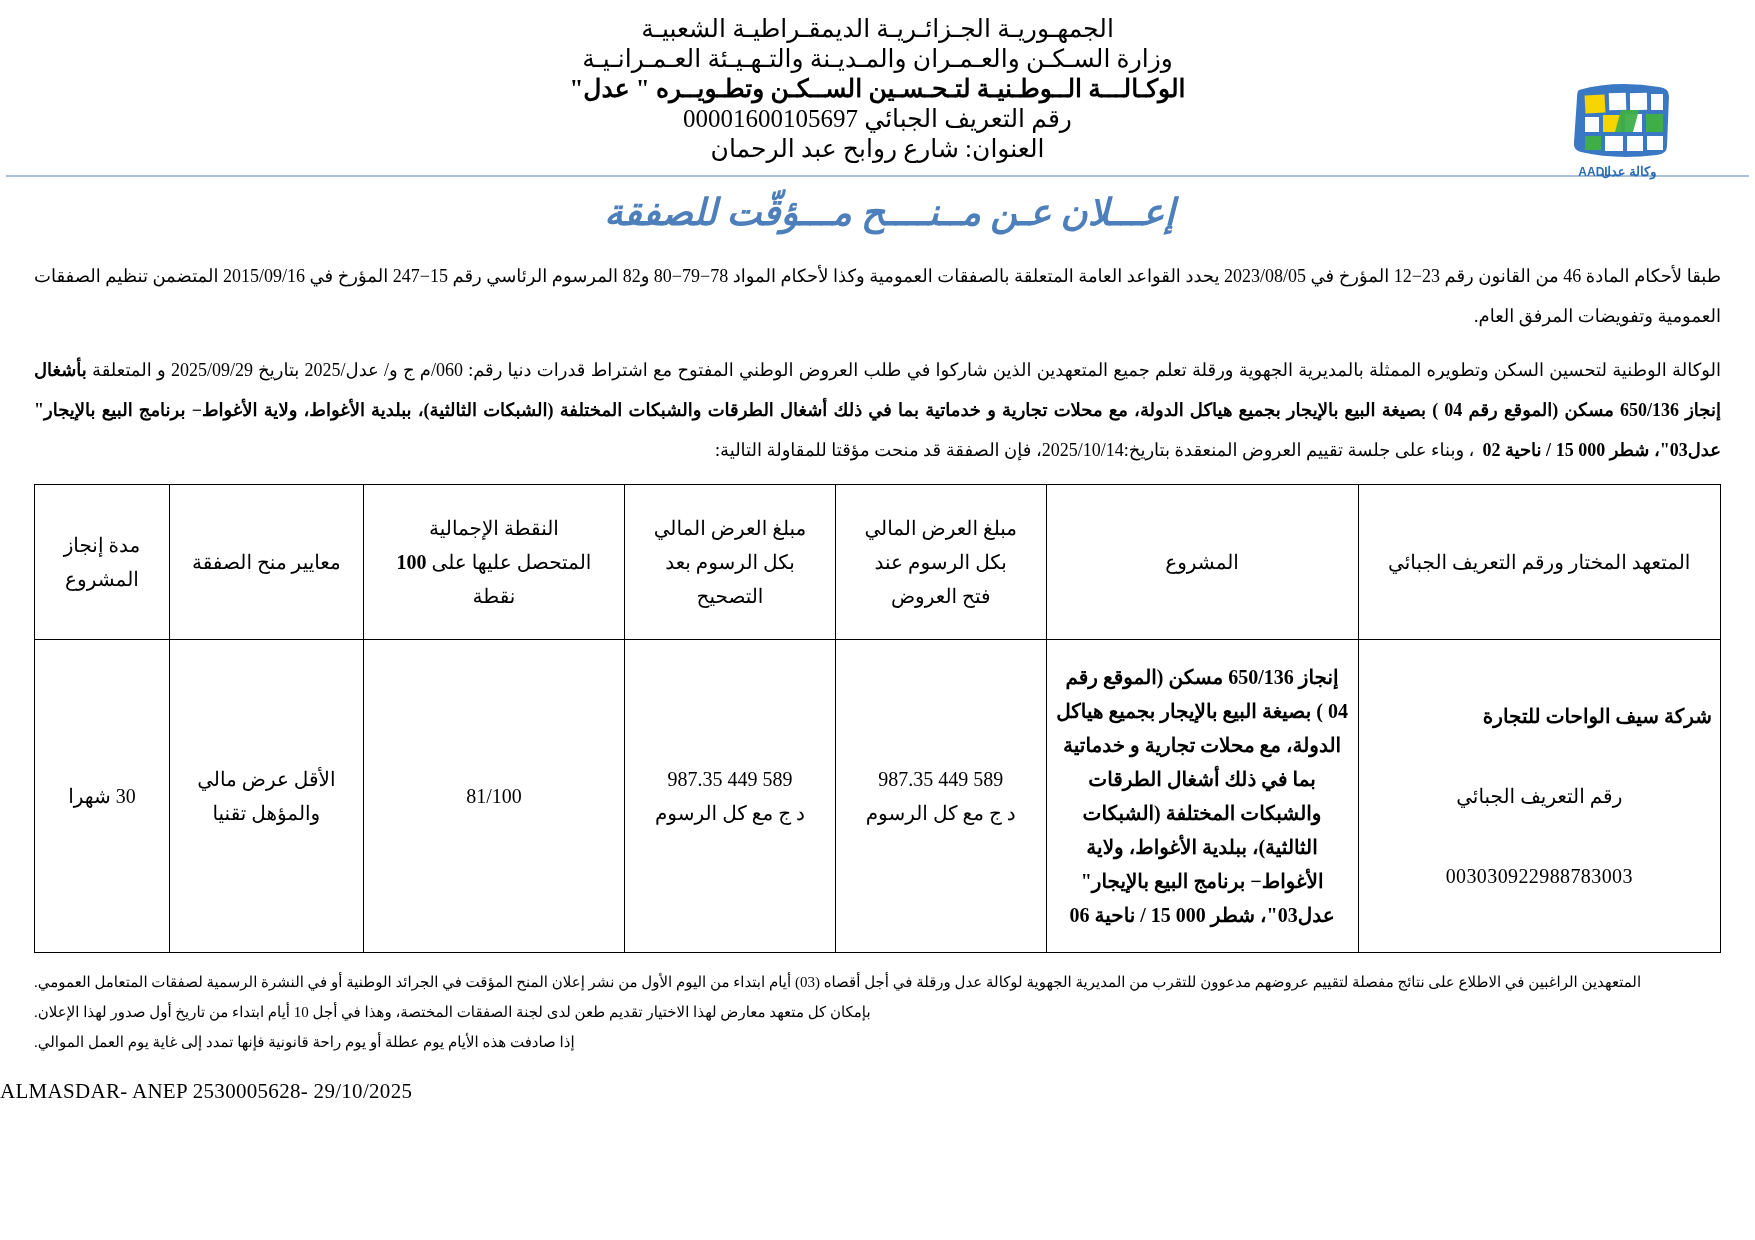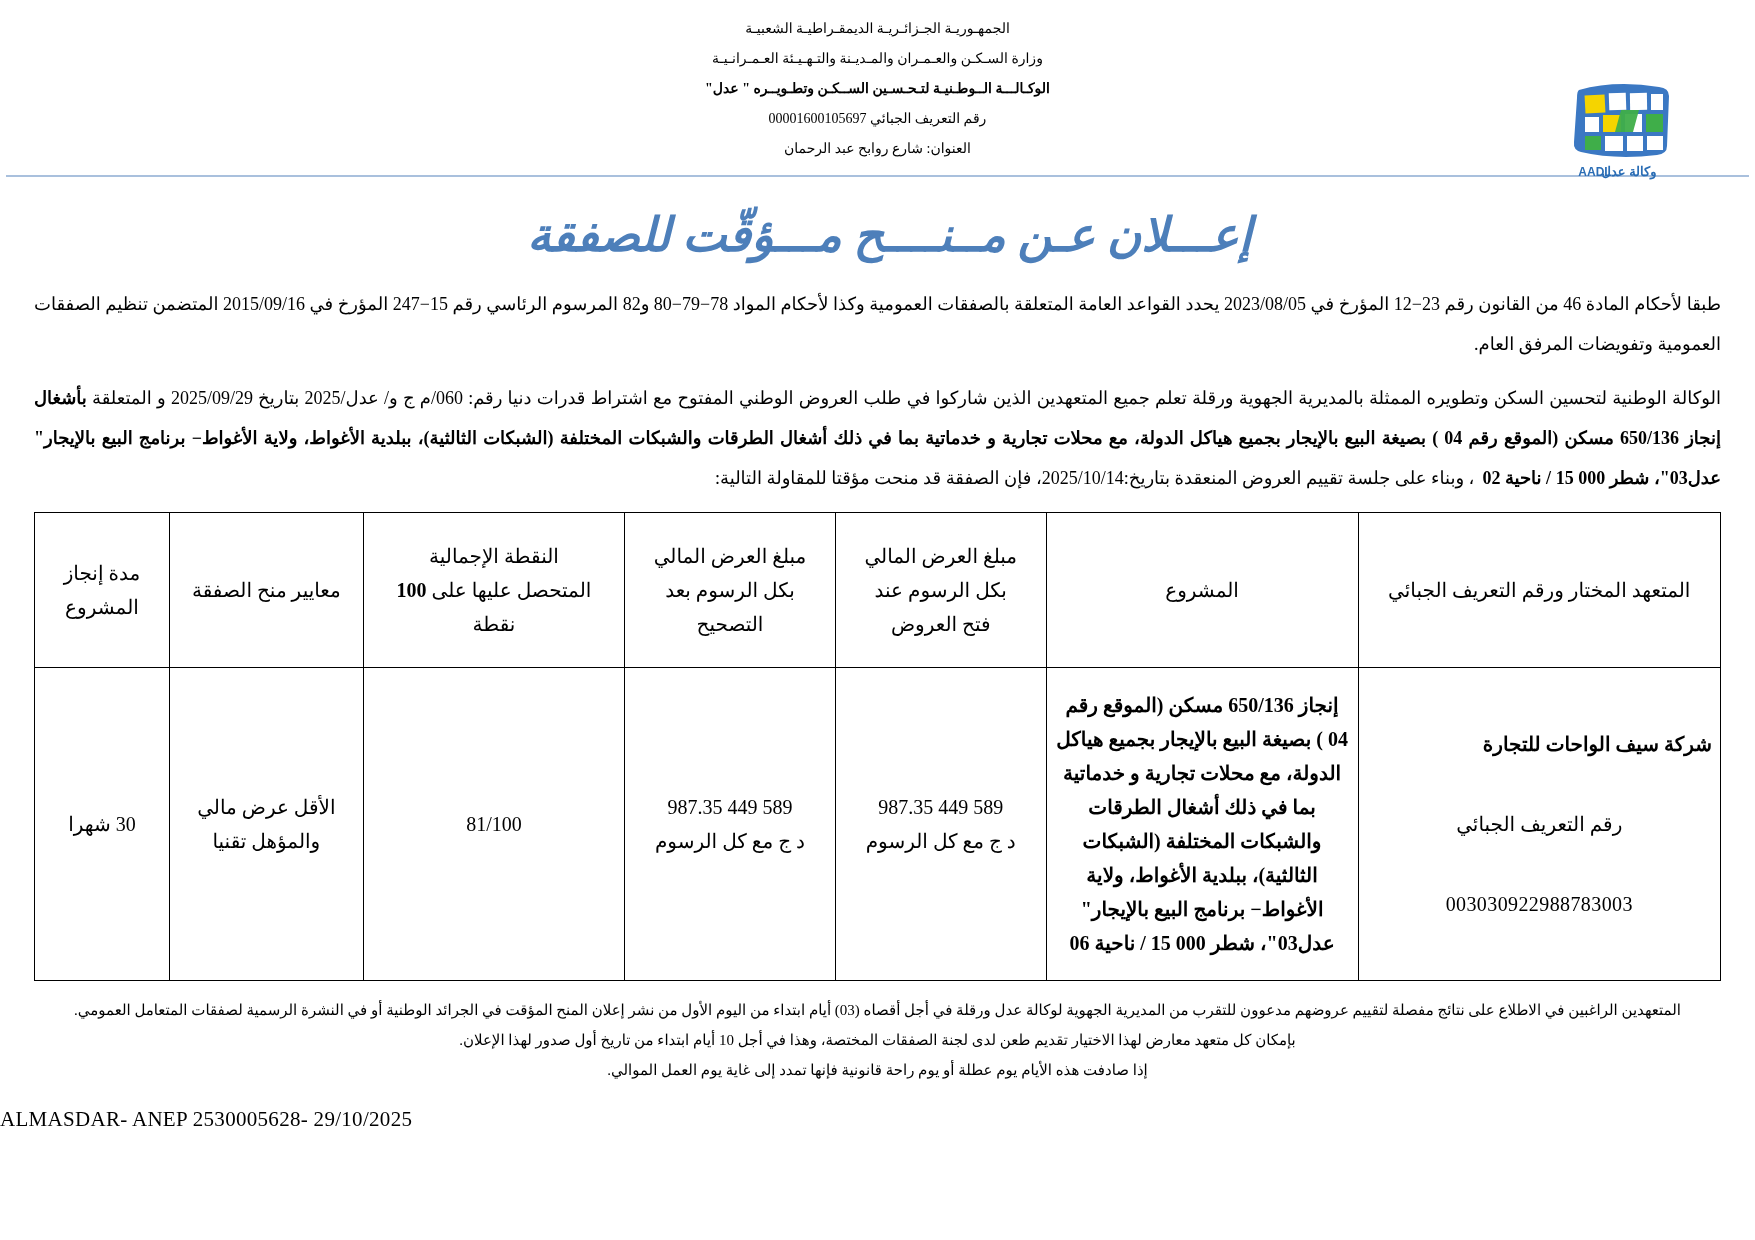--- a/index.html
+++ b/index.html
@@ -25,21 +25,21 @@
     padding: 0;
   }
 
   
   .header {
     position: relative;
     padding-top: 14px;
     text-align: center;
   }
   .header-line {
-    font-size: 14px;
+    font-size: 25px;
     line-height: 30px;
     letter-spacing: 0px;
     white-space: nowrap;
     font-family: "Liberation Serif", "DejaVu Serif", serif;
   }
   .header-line.l1 { letter-spacing: 1.2px; }
   .header-line.l2 { letter-spacing: 2.2px; }
   .header-line.l3 { letter-spacing: 2.6px; font-weight: bold; }
   .header-line.l4 { letter-spacing: 0px; }
   .header-line.l5 { letter-spacing: 3.6px; }
@@ -59,23 +59,23 @@
   .rule {
     height: 2px;
     background: #a9c0dd;
     margin: 11px 6px 0 6px;
   }
   .doc-title {
     text-align: center;
     color: #4d7fba;
     font-style: italic;
     font-weight: bold;
-    font-size: 47px;
+    font-size: 37px;
     letter-spacing: 1px;
-    margin-top: 30px;
+    margin-top: 14px;
     font-family: "Liberation Serif", "DejaVu Serif", serif;
     padding-left: 24px;
   }
 
   
   .body-wrap {
     margin: 22px 34px 0 34px;
   }
   p.para {
     font-size: 18px;
@@ -131,21 +131,21 @@
   }
   .cell-contractor-name { font-weight: bold; text-align: right; }
   .gap-md { height: 46px; }
   .tin-number { letter-spacing: 0.4px; }
   .hdr-sub { display: block; }
   .hdr-strong { font-weight: bold; }
 
   
   .notes {
     margin: 16px 34px 12px 34px;
-    text-align: center;
+    text-align: left;
   }
   .notes p {
     margin: 0 0 4px 0;
     font-size: 15px;
     line-height: 26px;
     font-family: "Liberation Serif", "DejaVu Serif", serif;
   }
   .anep {
     text-align: left;
     direction: ltr;

